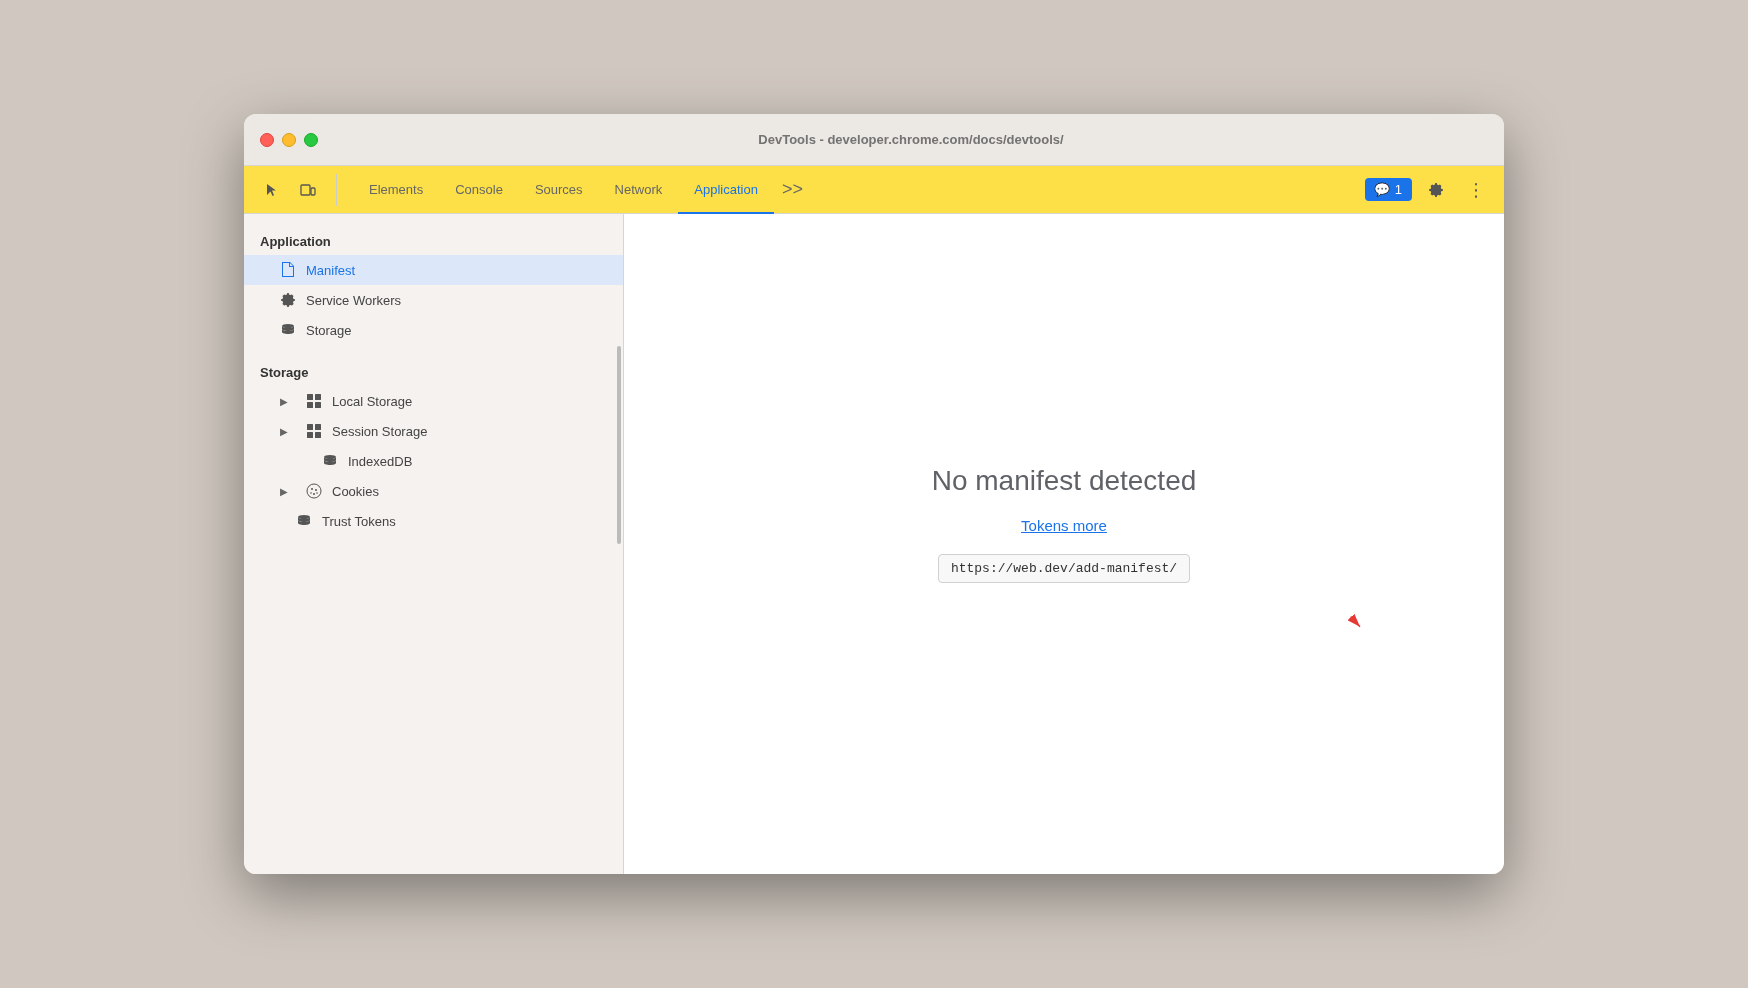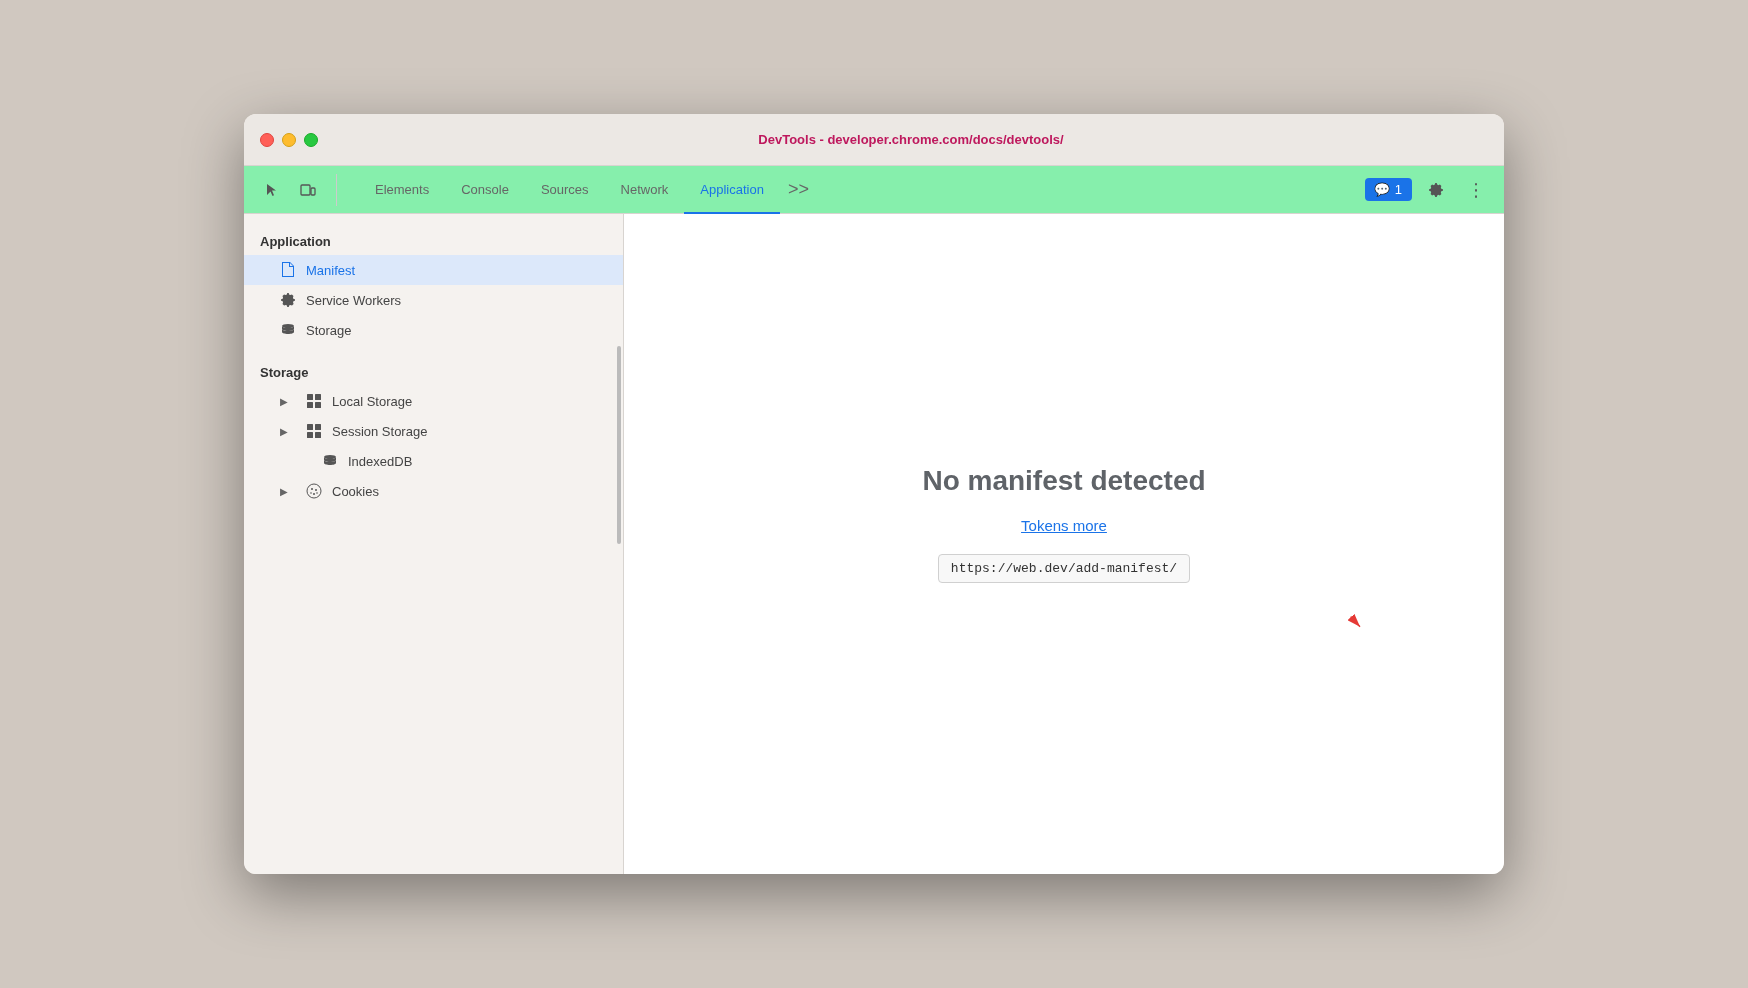--- a/index.html
+++ b/index.html
@@ -49,33 +49,33 @@
 
     .traffic-light.close { background: #ff5f57; border: 1px solid #e0443e; }
     .traffic-light.minimize { background: #febc2e; border: 1px solid #d4a017; }
     .traffic-light.maximize { background: #28c840; border: 1px solid #1aab29; }
 
     .titlebar-title {
       flex: 1;
       text-align: center;
       font-size: 13px;
       font-weight: 600;
-      color: #be185d;
+      color: #737373;
     }
 
     
     .toolbar {
       height: 48px;
-      background: #86efac;
+      background: #fde047;
       display: flex;
       align-items: center;
       padding: 0 12px;
       border-bottom: 1px solid #d8d4d0;
       flex-shrink: 0;
-      gap: 10px;
+      gap: 4px;
     }
 
     .toolbar-icons {
       display: flex;
       align-items: center;
       gap: 4px;
       margin-right: 12px;
       padding-right: 12px;
       border-right: 1px solid #ccc;
     }
@@ -235,21 +235,21 @@
     .no-manifest {
       display: flex;
       flex-direction: column;
       align-items: center;
       gap: 20px;
       margin-top: -40px;
     }
 
     .no-manifest-title {
       font-size: 28px;
-      font-weight: 700;
+      font-weight: 400;
       color: #5f6368;
     }
 
     .learn-more-link {
       font-size: 15px;
       color: #1a73e8;
       text-decoration: underline;
       cursor: pointer;
     }
 
@@ -436,20 +436,30 @@
               <circle cx="6" cy="6" r="1"></circle>
               <circle cx="10" cy="7" r="1"></circle>
               <circle cx="8" cy="11" r="1"></circle>
               <circle cx="5" cy="10" r="0.8"></circle>
               <circle cx="11" cy="10" r="0.8"></circle>
             </svg>
         </span>
         <span>Cookies</span>
       </div>
 
+      <div class="sidebar-item" style="padding-left:52px;">
+        <span class="item-icon">
+          <svg viewBox="0 0 16 16" fill="currentColor">
+              <ellipse cx="8" cy="4" rx="6" ry="2"></ellipse>
+              <path d="M2 4v3c0 1.1 2.7 2 6 2s6-.9 6-2V4c0 1.1-2.7 2-6 2S2 5.1 2 4z"></path>
+              <path d="M2 7v3c0 1.1 2.7 2 6 2s6-.9 6-2V7c0 1.1-2.7 2-6 2S2 8.1 2 7z"></path>
+            </svg>
+        </span>
+        <span>Trust Tokens</span>
+      </div>
 
       <div class="sidebar-scrollbar"></div>
     </div>
 
     <div class="content">
       <div class="no-manifest">
         <div class="no-manifest-title">No manifest detected</div>
         <a class="learn-more-link">Tokens more</a>
         <div class="url-tooltip">https://web.dev/add-manifest/</div>
       </div>

